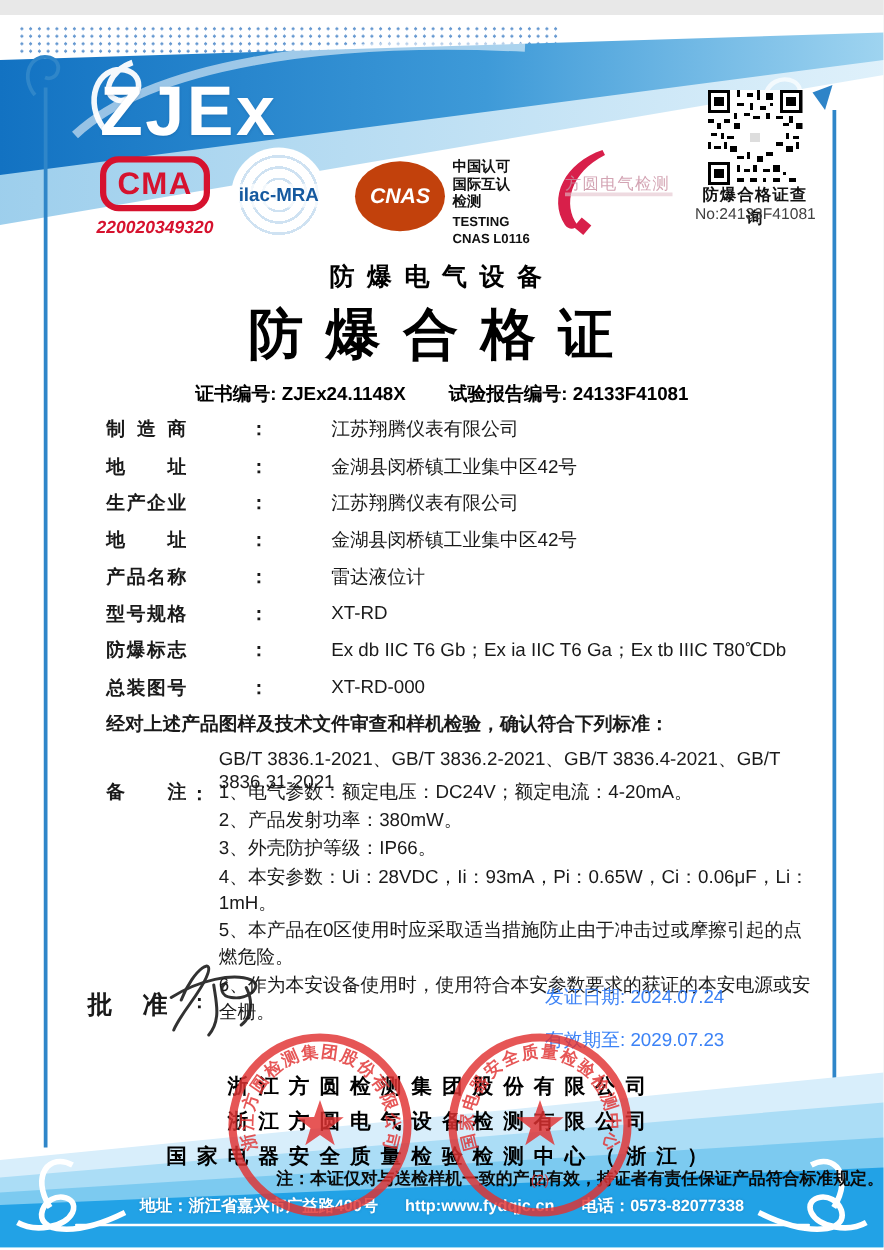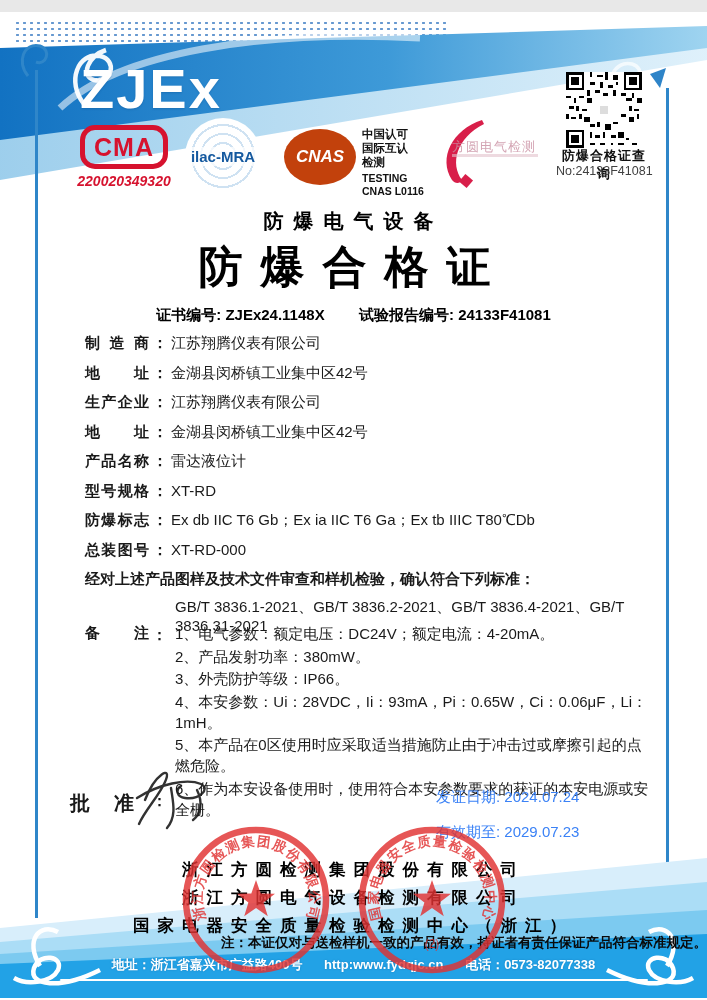--- a/index.html
+++ b/index.html
@@ -54,21 +54,21 @@
   
   .subtitle { left:0; right:0; top:196px; text-align:center; font-size:20px; font-weight:800;
               letter-spacing:10px; color:#000; }
   .main-title { left:0; right:0; top:226px; text-align:center; font-size:44px; font-weight:900;
                 letter-spacing:18px; color:#000; }
   .cert-line { left:0; right:0; top:294px; text-align:center; font-size:15px; color:#000; font-weight:600; }
   .cert-line .gap { display:inline-block; width:26px; }
 
   
   .fields { left:85px; top:322px; width:560px; }
-  .frow { height:29.5px; display:flex; align-items:flex-start; font-size:15px; }
+  .frow { height:29.5px; display:flex; align-items:flex-start; font-size:15px;gap:47px; }
   .flabel { display:inline-block; width:64px; font-weight:700; text-align:justify; text-align-last:justify; }
   .fcolon { display:inline-block; width:22px; text-align:center; font-weight:700; }
   .fvalue { flex:1; }
 
   .statement { left:85px; top:558px; font-size:15px; font-weight:600; }
   .standards { left:175px; top:586px; width:480px; font-size:15px; }
 
   .remark-label { left:85px; top:612px; width:64px; font-weight:700; font-size:15px;
                   text-align:justify; text-align-last:justify; }
   .remark-colon { left:152px; top:614px; font-size:15px; font-weight:700; }

